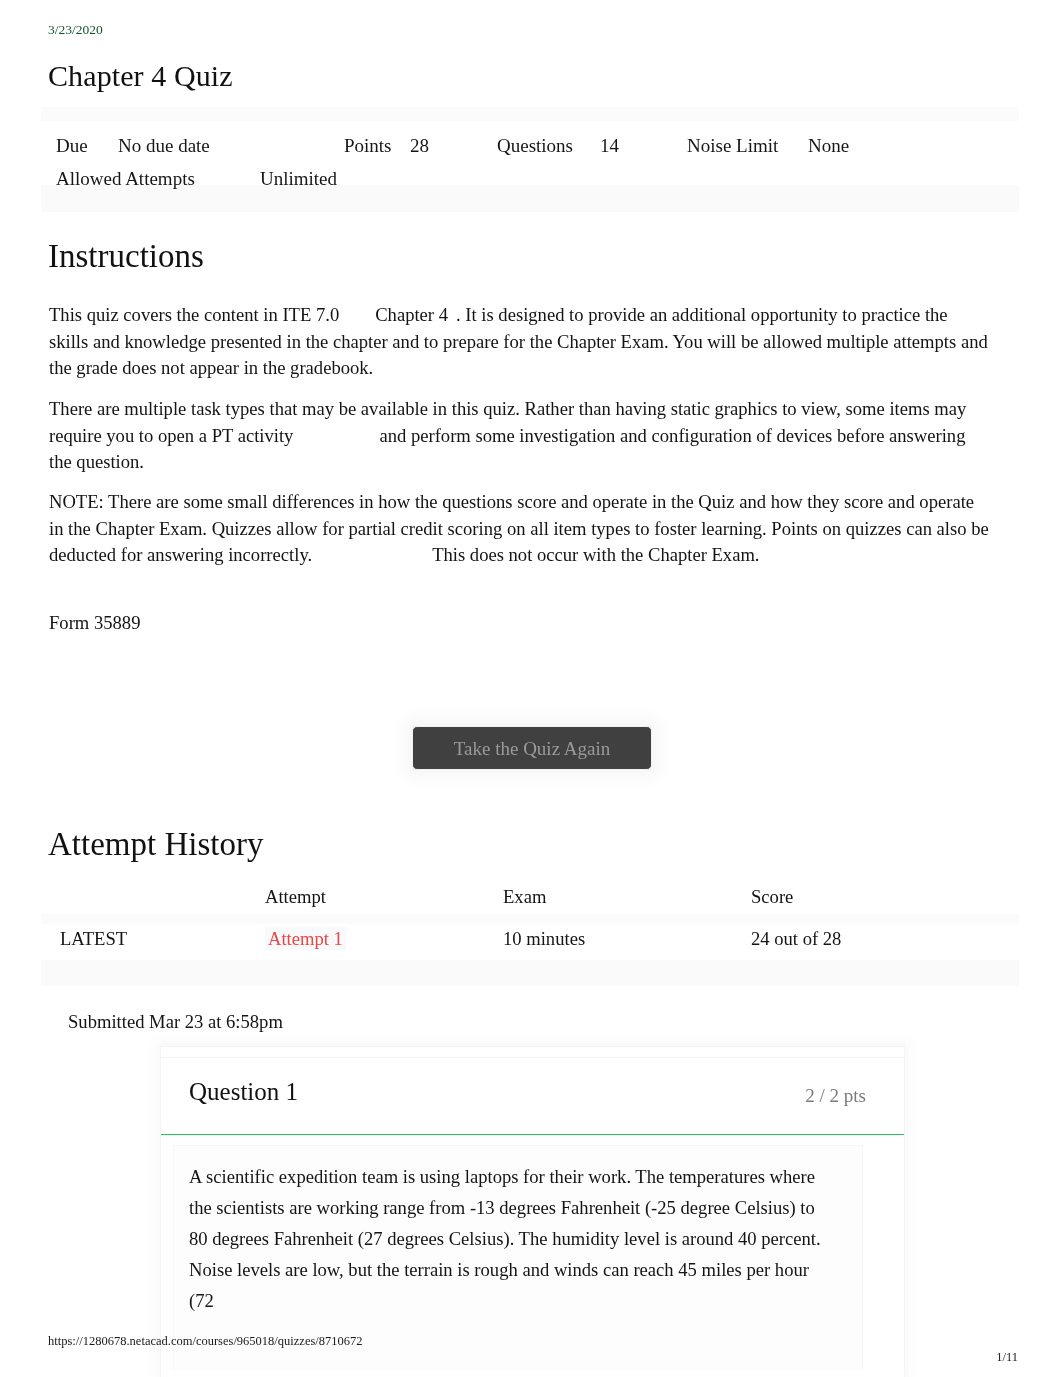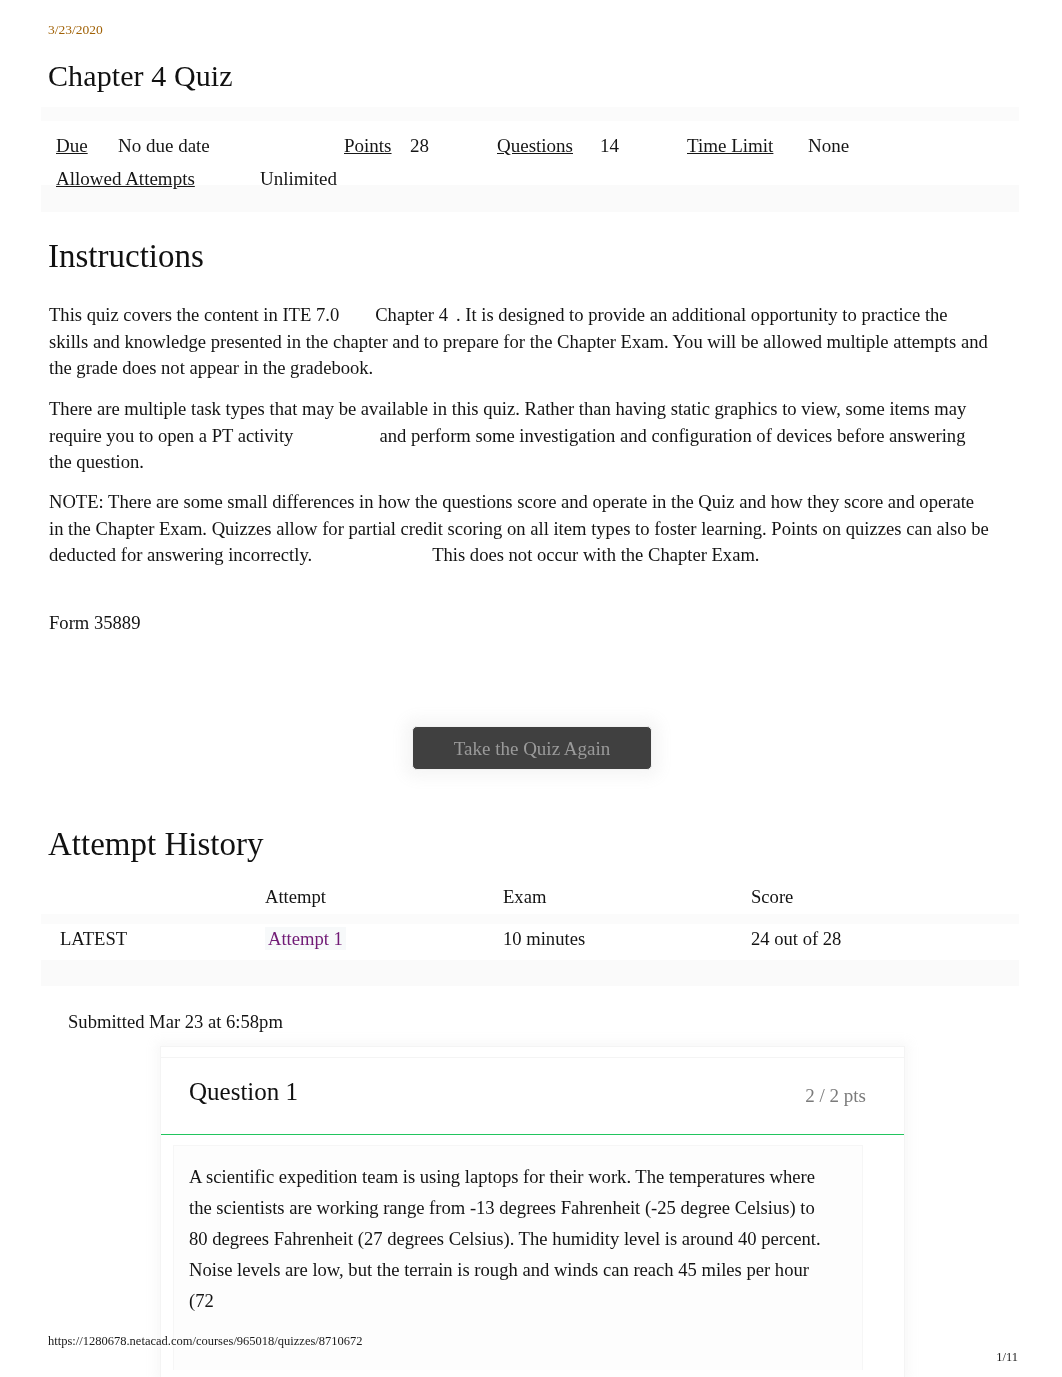--- a/index.html
+++ b/index.html
@@ -18,21 +18,21 @@
   }
 
   
   .print-header {
     position: absolute;
     top: 22px;
     left: 0;
     width: 1038px;
     height: 20px;
     font-size: 13.5px;
-    color: #a16207;
+    color: #14532d;
   }
   .print-header .ph-date {
     position: absolute;
     left: 48px;
     top: 0;
   }
   .print-header .ph-title {
     position: absolute;
     left: 0;
     top: 0;
@@ -95,21 +95,21 @@
   .quiz-meta {
     position: absolute;
     left: 56px;
     top: 129px;
     font-size: 19px;
     line-height: 33px;
     color: #161616;
     white-space: nowrap;
   }
   .quiz-meta .row { display: block; height: 33px; }
-  .quiz-meta .lbl { display: inline-block; text-decoration: underline; }
+  .quiz-meta .lbl { display: inline-block; }
   .quiz-meta .val { display: inline-block; }
   .m-due-lbl   { width: 62px; }
   .m-due-val   { width: 226px; }
   .m-pts-lbl   { width: 66px; }
   .m-pts-val   { width: 87px; }
   .m-qs-lbl    { width: 103px; }
   .m-qs-val    { width: 87px; }
   .m-tl-lbl    { width: 121px; }
   .m-att-lbl   { width: 204px; }
 
@@ -198,21 +198,21 @@
     height: 42px;
     line-height: 42px;
   }
   .at-head { top: 0px; }
   .at-body { top: 42px; }
   .at-c0 { position: absolute; left: 19px;  width: 190px; }
   .at-c1 { position: absolute; left: 224px; width: 230px; }
   .at-c2 { position: absolute; left: 462px; width: 230px; }
   .at-c3 { position: absolute; left: 710px; width: 240px; }
   .attempt-link {
-    color: #701a75;
+    color: #ef4444;
     text-decoration: none;
     background: #f7f9fa;
     padding: 1px 3px;
     margin-top: 38px;
   }
 
   .submitted-line {
     position: absolute;
     left: 68px;
     top: 1011px;
@@ -290,21 +290,21 @@
 
   <div class="print-header">
     <span class="ph-date">3/23/2020</span>
   </div>
 
   <div class="quiz-title">Chapter 4 Quiz</div>
 
   <div class="quiz-meta-band"></div>
   <div class="quiz-meta">
     <span class="row">
-      <span class="lbl m-due-lbl">Due</span><span class="val m-due-val">No due date</span><span class="lbl m-pts-lbl">Points</span><span class="val m-pts-val">28</span><span class="lbl m-qs-lbl">Questions</span><span class="val m-qs-val">14</span><span class="lbl m-tl-lbl">Time Limit</span><span class="val">None</span>
+      <span class="lbl m-due-lbl">Due</span><span class="val m-due-val">No due date</span><span class="lbl m-pts-lbl">Points</span><span class="val m-pts-val">28</span><span class="lbl m-qs-lbl">Questions</span><span class="val m-qs-val">14</span><span class="lbl m-tl-lbl">Noise Limit</span><span class="val">None</span>
     </span>
     <span class="row">
       <span class="lbl m-att-lbl">Allowed Attempts</span><span class="val">Unlimited</span>
     </span>
   </div>
 
   <div class="section-h" id="instructions-heading">Instructions</div>
 
   <div class="para" id="para-1">
     <span>This quiz covers the content in ITE 7.0</span><span class="gap gap-sm"></span><span>Chapter 4</span><span class="gap" style="width:8px"></span><span>. It is designed to provide an additional opportunity to practice the skills and knowledge presented in the chapter and to prepare for the Chapter Exam. You will be allowed multiple attempts and the grade does not appear in the gradebook.</span>

